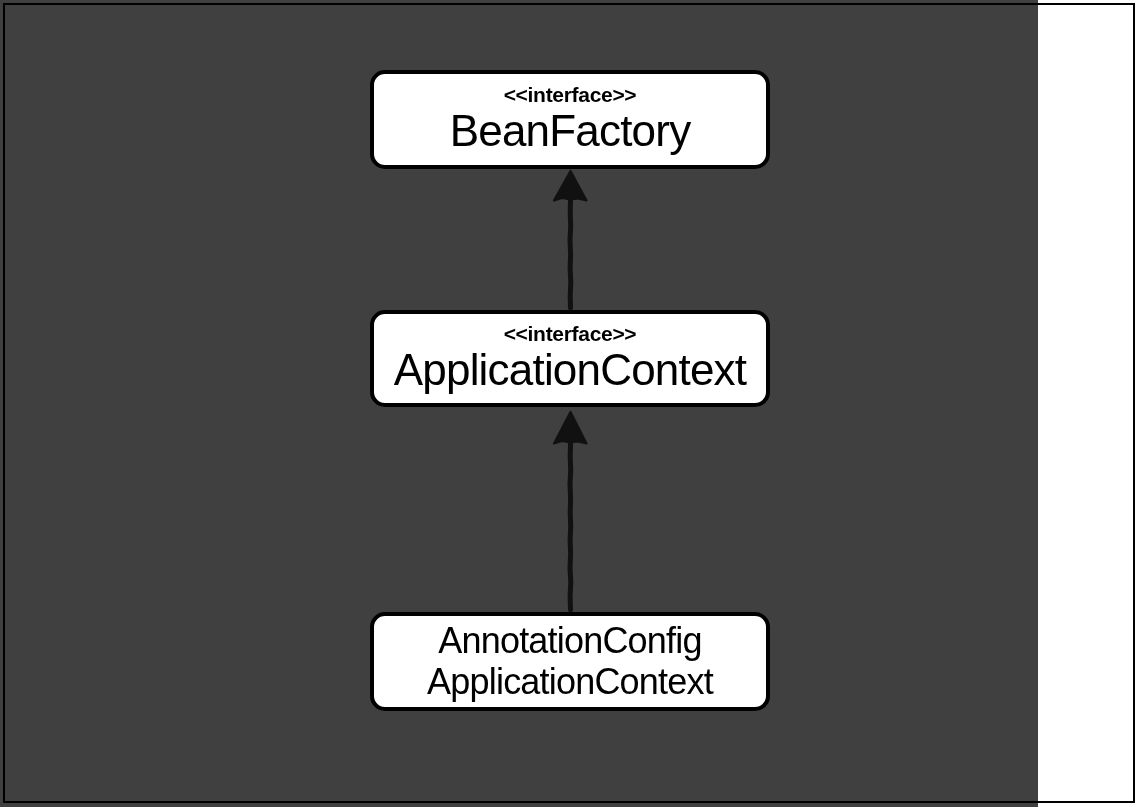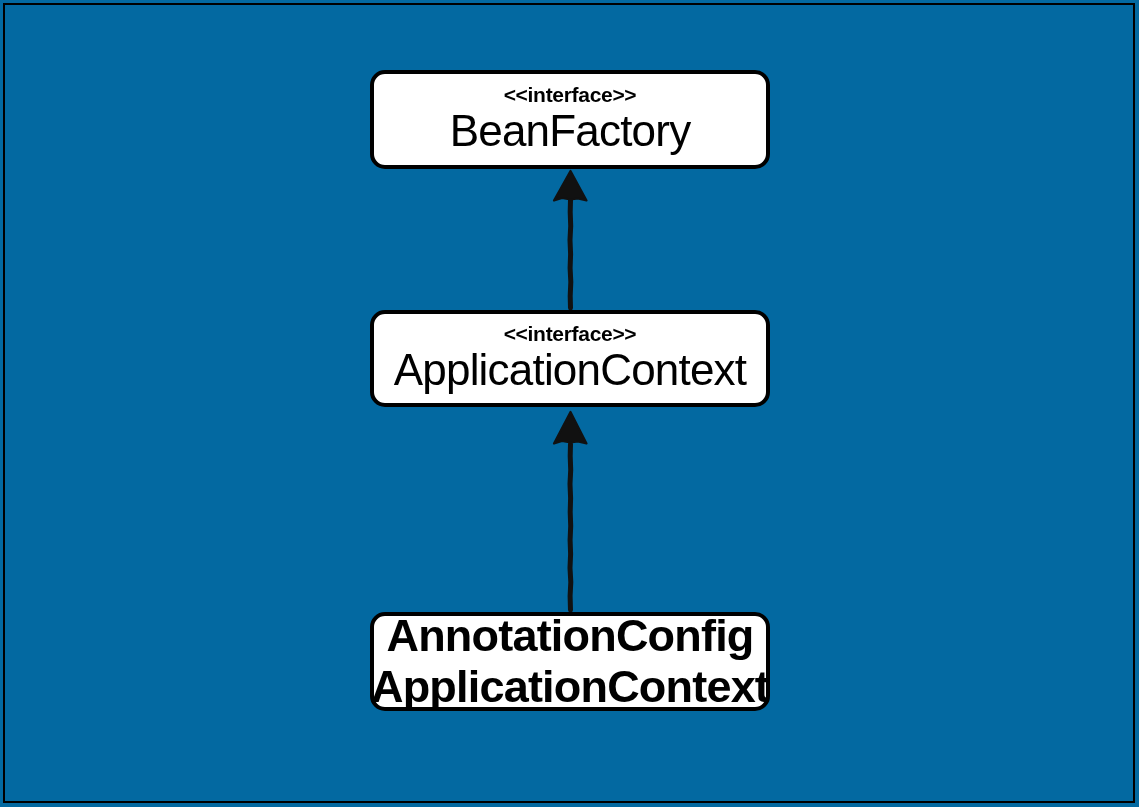--- a/index.html
+++ b/index.html
@@ -9,23 +9,23 @@
   }
   body {
     width: 1139px;
     height: 807px;
     font-family: "Liberation Sans", sans-serif;
     overflow: hidden;
   }
 
   #canvas {
     position: relative;
-    width: 1139px;
+    width: 1038px;
     height: 807px;
-    background: #0369a1;
+    background: #404040;
   }
 
   
   #frame {
     position: absolute;
     left: 3px;
     top: 3px;
     width: 1132px;
     height: 800px;
     border: 2px solid #000000;
@@ -73,22 +73,22 @@
 
   .node-title {
     font-size: 44px;
     font-weight: 400;
     letter-spacing: -0.8px;
     line-height: 1.08;
     white-space: nowrap;
   }
 
   .node-title-multiline {
-    font-size: 45px;
-    font-weight: 700;
+    font-size: 36px;
+    font-weight: 400;
     letter-spacing: -0.8px;
     line-height: 1.12;
   }
 
   .node-title-multiline .title-line {
     display: block;
     white-space: nowrap;
   }
 </style>
 </head>

